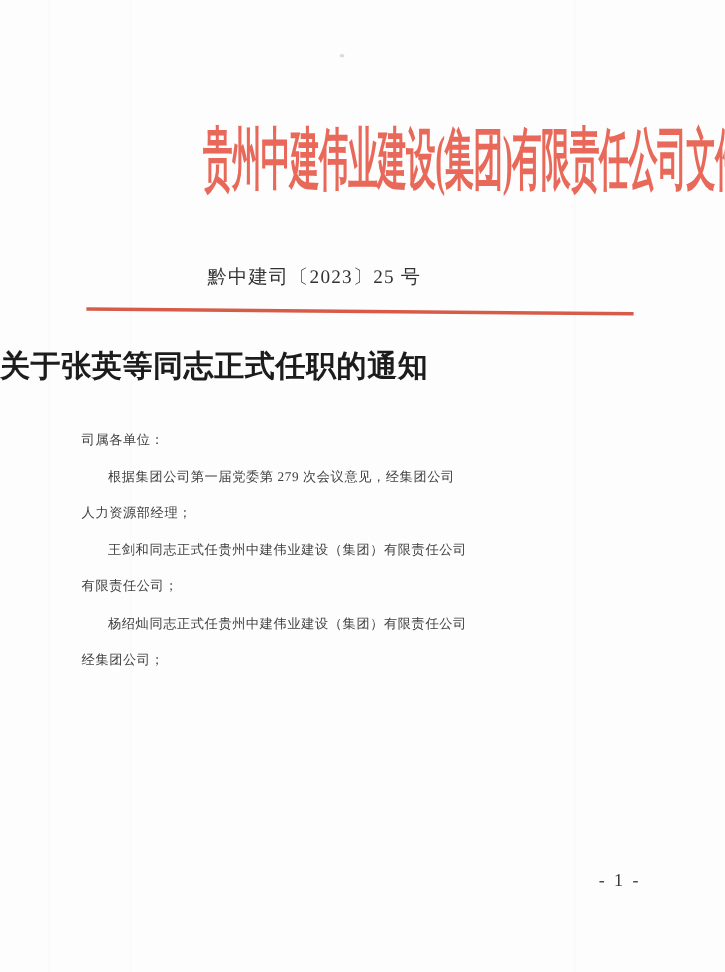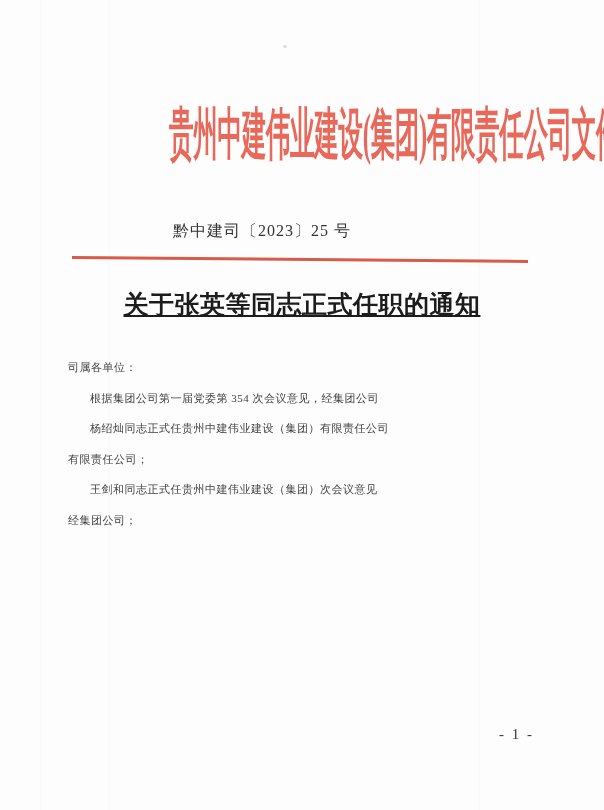--- a/index.html
+++ b/index.html
@@ -70,26 +70,25 @@
     height: 3px;
     transform: rotate(0.5deg);
     transform-origin: left center;
   }
   .doc-title {
     position: absolute;
     top: 288px;
     left: 0;
     width: 604px;
     margin: 0;
-    text-align: center;
+    text-align: left;
     font-size: 25px;
     font-weight: bold;
     letter-spacing: 0.5px;
     color: #1c1c1c;
-    text-decoration: underline;
   }
   .body-text {
     position: absolute;
     top: 352px;
     left: 68px;
     width: 462px;
     font-size: 11px;
     line-height: 30.5px;
     letter-spacing: 0.5px;
     color: #404040;
@@ -120,21 +119,22 @@
   <div class="letterhead" style="color: rgb(232, 105, 90);">贵州中建伟业建设(集团)有限责任公司文件</div>
 
   <div class="doc-number">黔中建司〔2023〕25 号</div>
 
   <div class="red-rule" style="background: rgb(216, 91, 72);"></div>
 
   <h1 class="doc-title">关于张英等同志正式任职的通知</h1>
 
   <div class="body-text">
     <p>司属各单位：</p>
-    <p class="indent">根据集团公司第一届党委第 354 次会议意见，经集团公司</p>
+    <p class="indent">根据集团公司第一届党委第 279 次会议意见，经集团公司</p>
+    <p>人力资源部经理；</p>
+    <p class="indent">王剑和同志正式任贵州中建伟业建设（集团）有限责任公司</p>
+    <p>有限责任公司；</p>
     <p class="indent">杨绍灿同志正式任贵州中建伟业建设（集团）有限责任公司</p>
-    <p>有限责任公司；</p>
-    <p class="indent">王剑和同志正式任贵州中建伟业建设（集团）次会议意见</p>
     <p>经集团公司；</p>
   </div>
 
   <div class="page-number">- 1 -</div>
 </div>
 
 </body></html>

